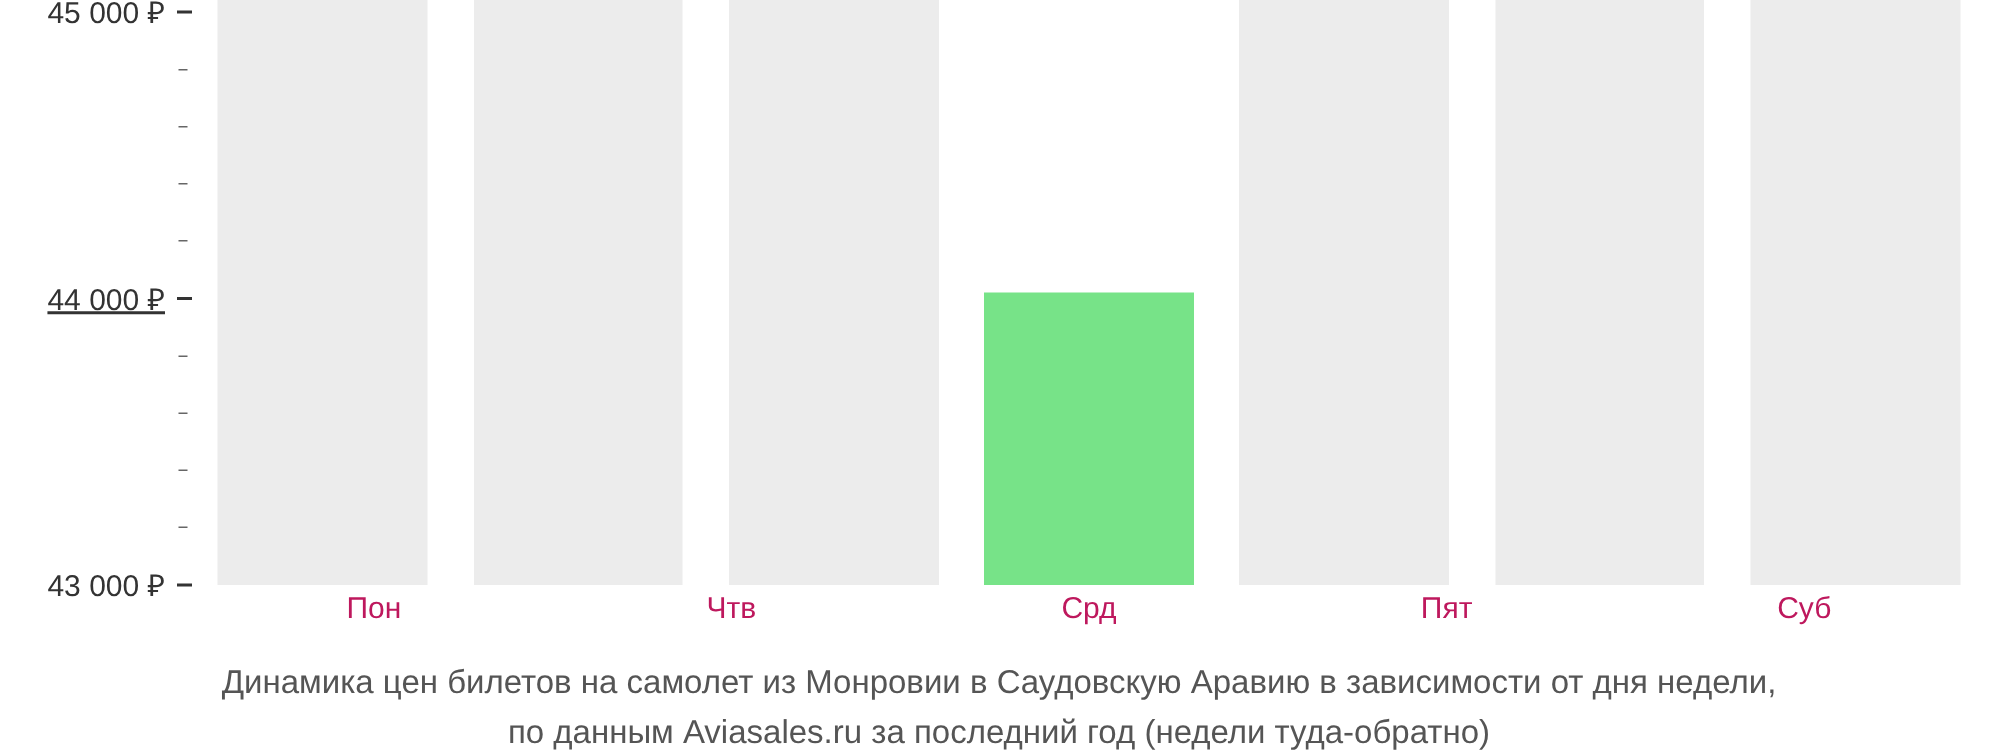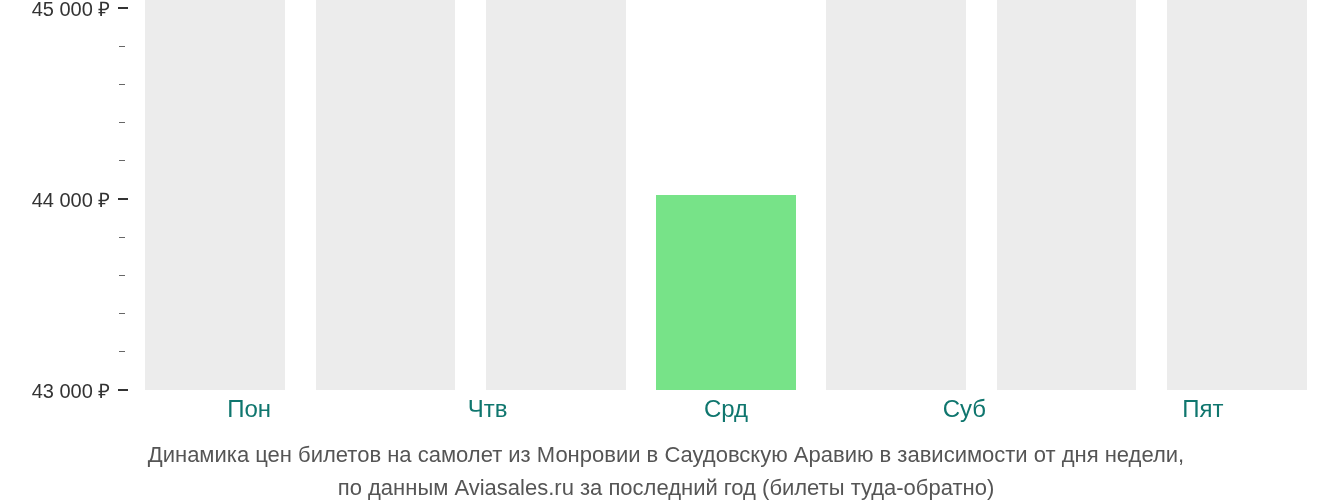--- a/index.html
+++ b/index.html
@@ -77,22 +77,22 @@
       position: absolute;
       left: 130px;
       top: 395px;
       right: 10px;
       display: flex;
       justify-content: space-around;
     }
     .x-label {
       flex: 1;
       text-align: center;
-      font-size: 24px;
-      color: #0f766e;
+      font-size: 20px;
+      color: #be185d;
     }
     .caption {
       position: absolute;
       left: 0;
       right: 0;
       top: 438px;
       text-align: center;
       font-size: 22px;
       color: #555;
       line-height: 1.5;
@@ -102,21 +102,21 @@
 </head>
 <body>
 
 <div class="chart-container">
 
   <div class="y-axis">
 
     <div class="y-tick-label" style="top: 390px;">43 000 ₽</div>
     <div class="y-tick-mark" style="top: 389px;"></div>
 
-    <div class="y-tick-label" style="top: 199px;">44 000 ₽</div>
+    <div class="y-tick-label" style="top: 199px; text-decoration: underline;">44 000 ₽</div>
     <div class="y-tick-mark" style="top: 198px;"></div>
 
     <div class="y-tick-label" style="top: 8px;">45 000 ₽</div>
     <div class="y-tick-mark" style="top: 7px;"></div>
 
     <div class="y-minor-tick" style="top: 351px;"></div>
     <div class="y-minor-tick" style="top: 313px;"></div>
     <div class="y-minor-tick" style="top: 275px;"></div>
     <div class="y-minor-tick" style="top: 237px;"></div>
 
@@ -147,22 +147,22 @@
     </div>
     <div class="bar-slot">
       <div class="bar" style="height: 100%;"></div>
     </div>
   </div>
 
   <div class="x-axis">
     <div class="x-label">Пон</div>
     <div class="x-label">Чтв</div>
     <div class="x-label">Срд</div>
+    <div class="x-label">Пят</div>
     <div class="x-label">Суб</div>
-    <div class="x-label">Пят</div>
   </div>
 
   <div class="caption">
     <span>Динамика цен билетов на самолет из Монровии в Саудовскую Аравию в зависимости от дня недели,</span><br>
-    <span>по данным Aviasales.ru за последний год (билеты туда-обратно)</span>
+    <span>по данным Aviasales.ru за последний год (недели туда-обратно)</span>
   </div>
 
 </div>
 
 </body></html>

